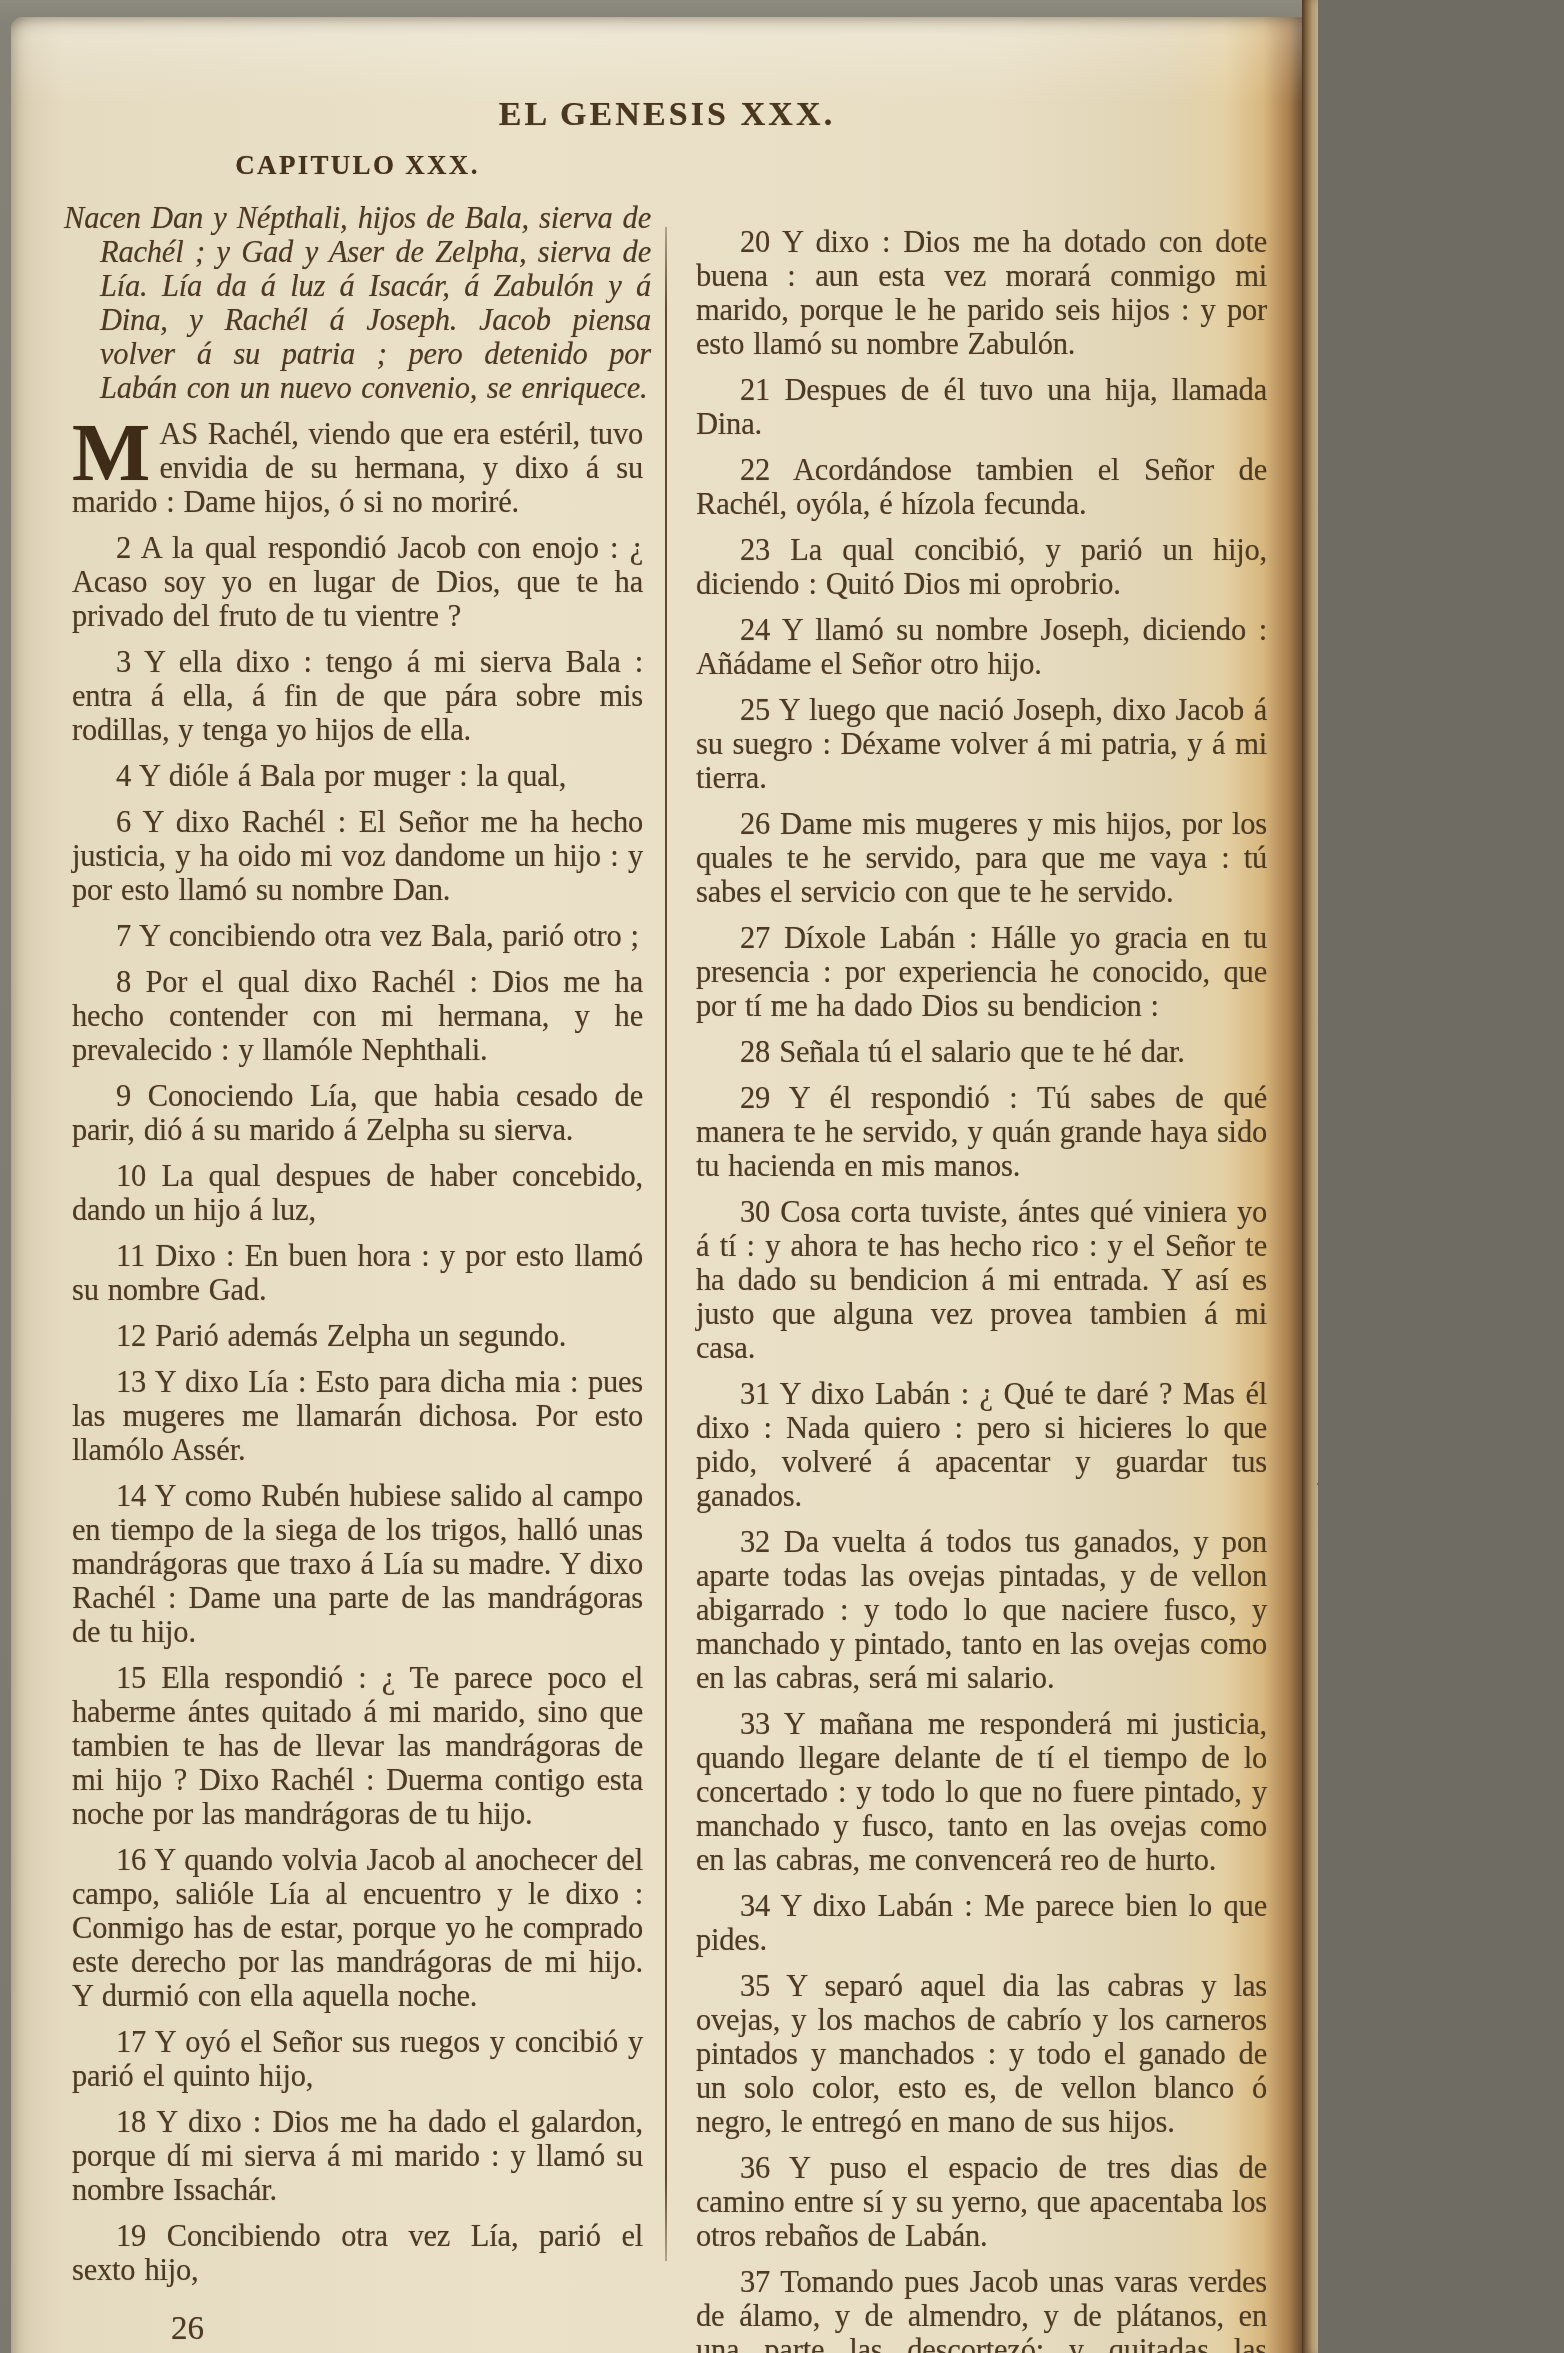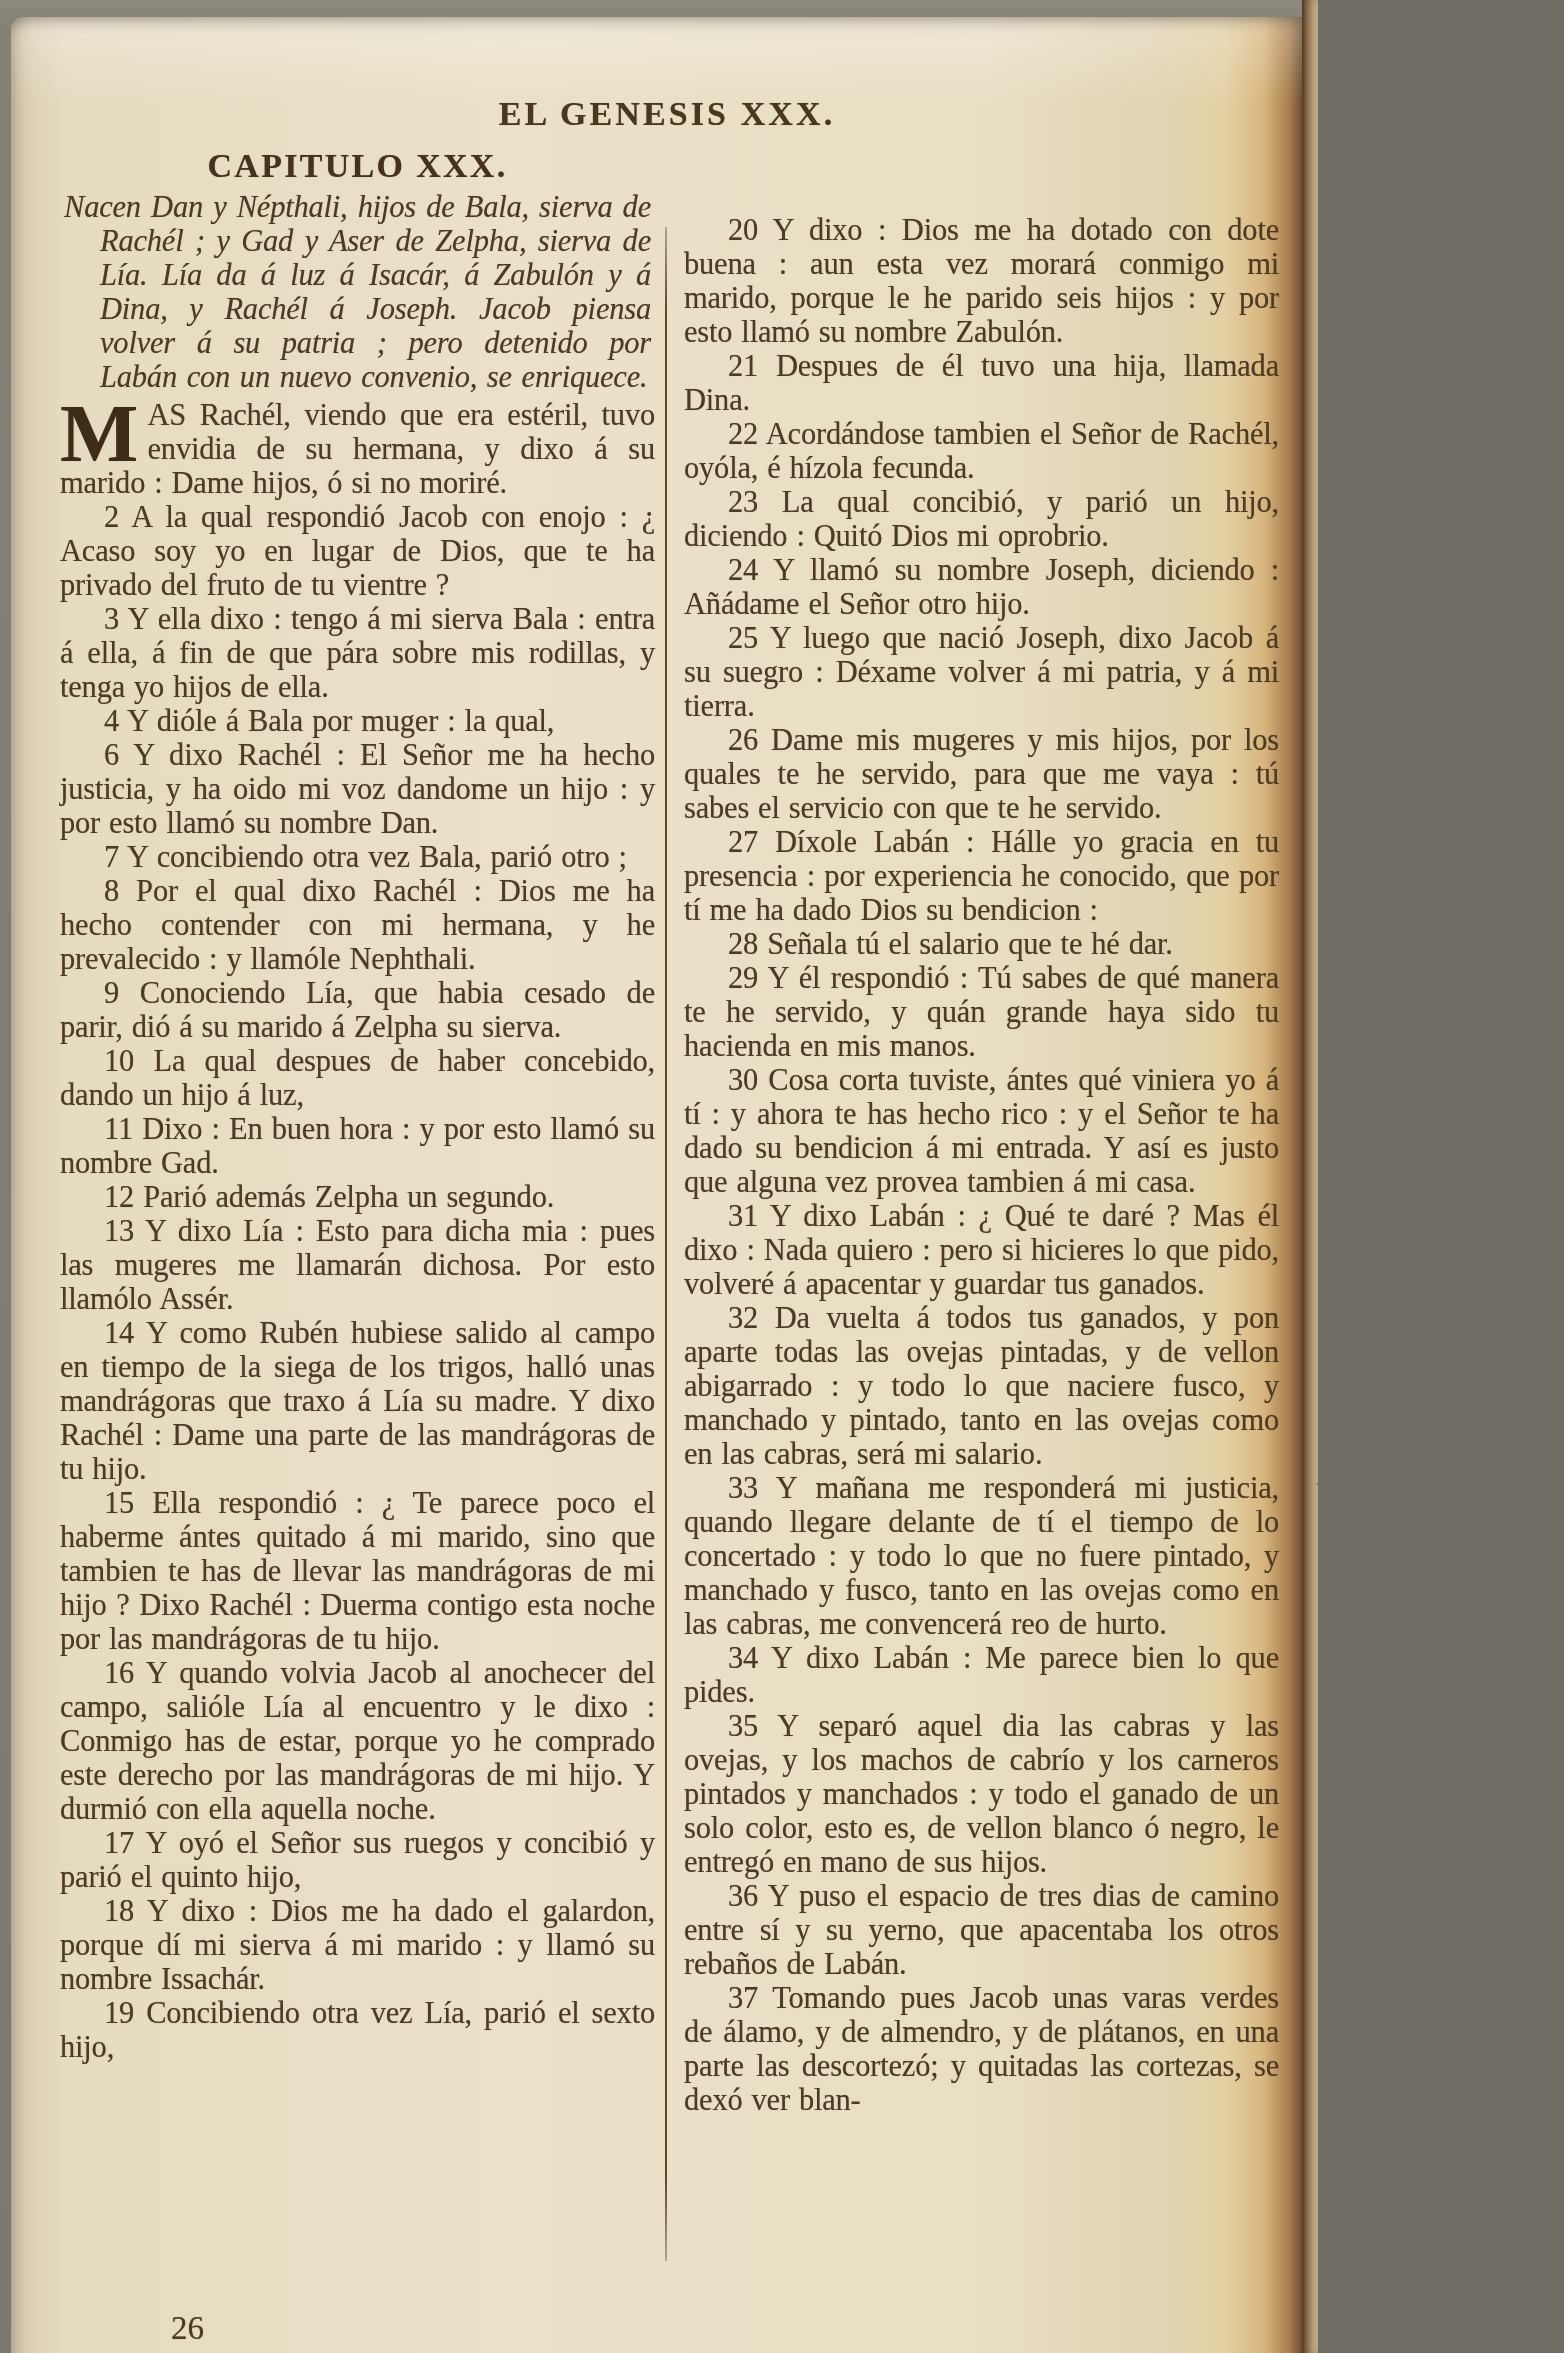--- a/index.html
+++ b/index.html
@@ -22,28 +22,28 @@
     font-size:34px;font-weight:700;letter-spacing:3.1px;color:#49371f;
     text-shadow:0 0 0.8px rgba(73,55,31,.55);
   }
   .column{
     position:absolute;width:595px;font-size:30.5px;line-height:34px;color:#4d3a24;
     text-shadow:0 0 0.8px rgba(77,58,36,.5);letter-spacing:-0.2px;
   }
   #col-left{left:49px;top:129px;}
   #col-right{left:673px;top:196px;}
   #chapter-heading{
-    margin:0 0 5px 0;text-align:center;font-size:34px;line-height:39px;
+    margin:0 0 16px 0;text-align:center;font-size:27px;line-height:39px;
     font-weight:700;letter-spacing:2.3px;color:#44321c;
   }
   .summary{
     margin:4px;font-style:italic;text-align:justify;
     padding-left:36px;text-indent:-36px;word-spacing:2.3px;
   }
-  .verse{margin:0;text-align:justify;word-spacing:1.6px;}
+  .verse{margin:12px;text-align:justify;word-spacing:1.6px;}
   .verse.ind{text-indent:44px;}
   .verse.dropcap{text-indent:0;}
   .verse.dropcap::first-letter{
     float:left;font-size:83px;line-height:64px;padding:3.1px 9.4px 0 0;
     font-weight:700;color:#3e2c18;
   }
   #column-divider{
     position:absolute;left:654px;top:210px;width:2.3px;height:2034px;
     background:linear-gradient(180deg,rgba(95,74,48,.4) 0,#5f4a30 4%,#5f4a30 96%,rgba(95,74,48,.4) 100%);
   }

